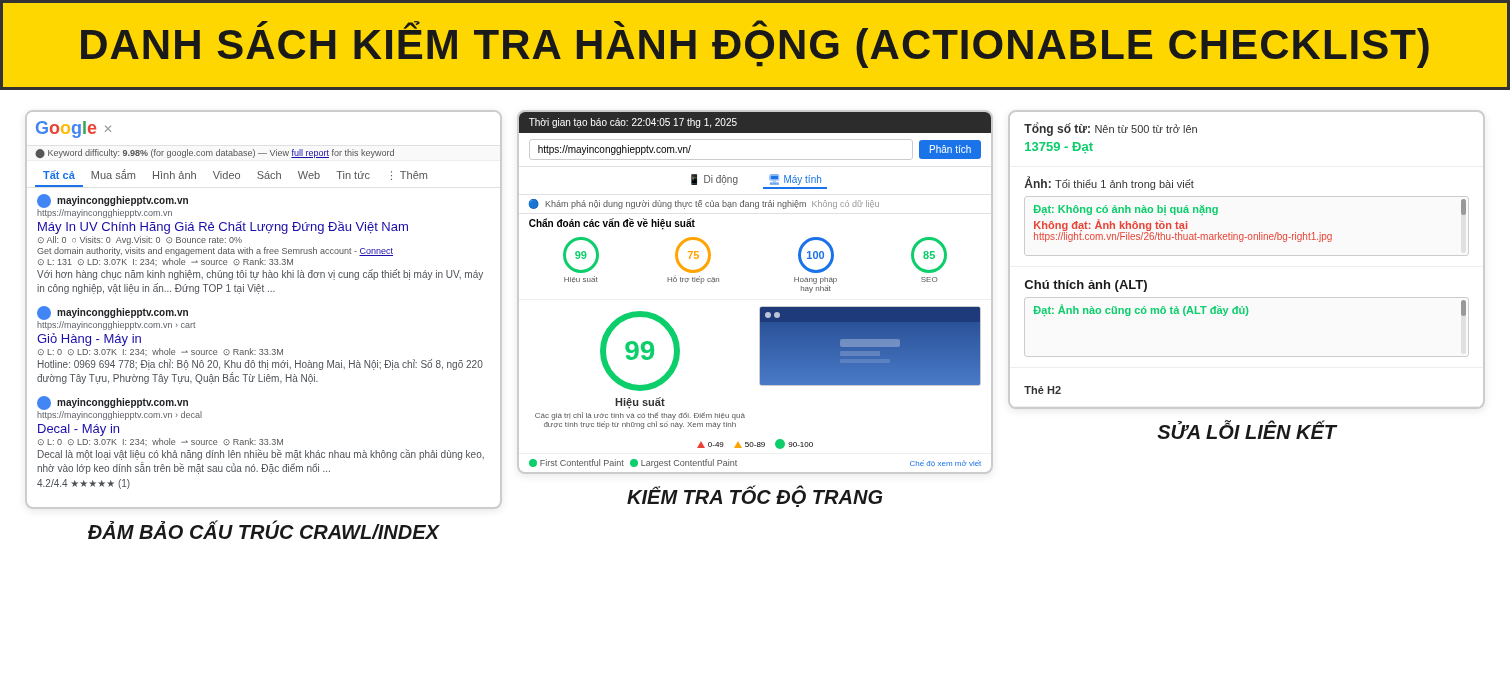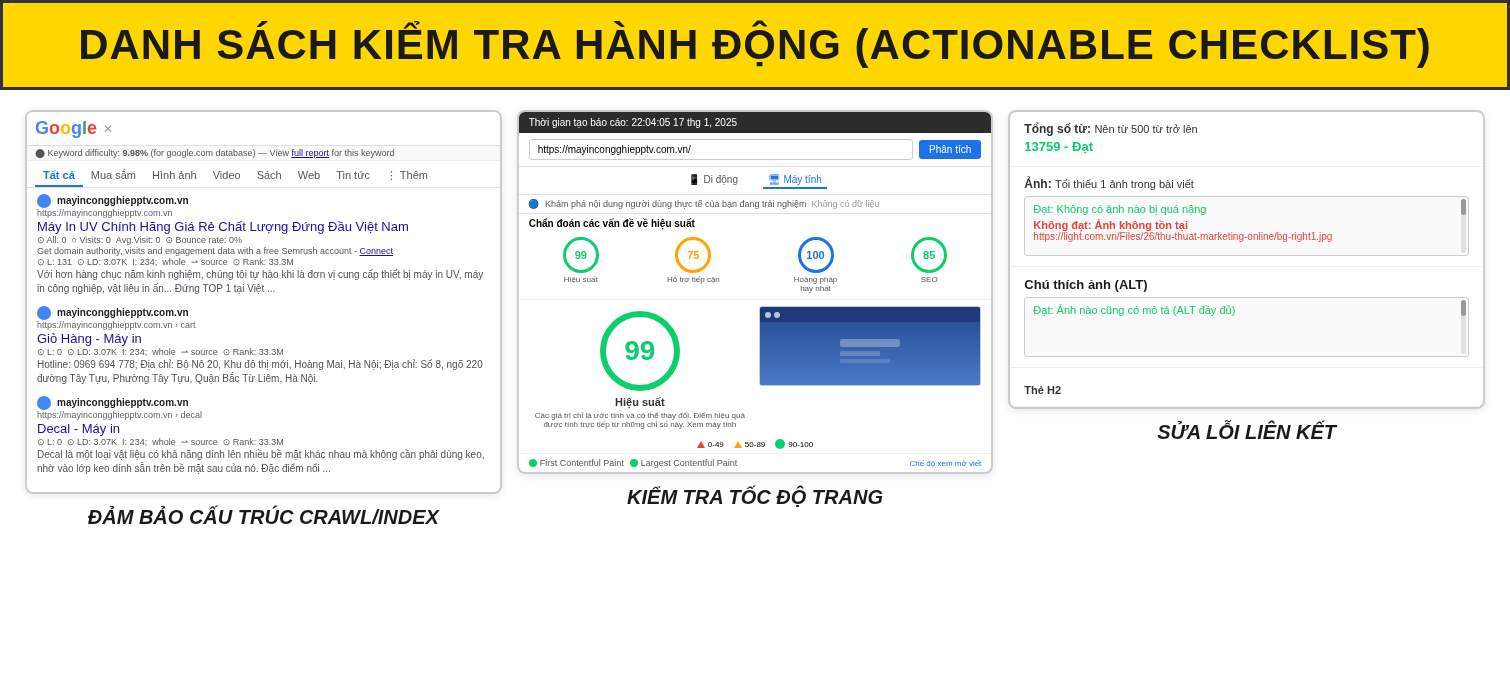--- a/index.html
+++ b/index.html
@@ -421,21 +421,21 @@
       margin-bottom: 3px;
     }
     .seo-value {
       font-size: 13px;
       font-weight: bold;
       color: #0cce6b;
       margin-bottom: 2px;
     }
     .seo-status-green {
       color: #0cce6b;
-      font-weight: normal;
+      font-weight: bold;
       font-size: 11px;
     }
     .seo-status-red {
       color: #EA4335;
       font-weight: bold;
       font-size: 11px;
     }
     .seo-url-red {
       color: #EA4335;
       font-size: 10px;
@@ -542,20 +542,21 @@
 
           <div class="result-item">
             <div>
               <span class="result-favicon" style="background:#4285F4;"></span>
               <span class="result-domain">mayincongghiepptv.com.vn</span>
             </div>
             <span class="result-url">https://mayincongghiepptv.com.vn › decal</span>
             <a class="result-title">Decal - Máy in</a>
             <div class="result-stats-row">⊙ L: 0 &nbsp;⊙ LD: 3.07K &nbsp;I: 234; &nbsp;whole &nbsp;⇀ source &nbsp;⊙ Rank: 33.3M</div>
             <div class="result-snippet">Decal là một loại vật liệu có khả năng dính lên nhiều bề mặt khác nhau mà không cần phải dùng keo, nhờ vào lớp keo dính sẵn trên bề mặt sau của nó. Đặc điểm nổi ...</div>
+            <div class="result-snippet">4.2/4.4 ★★★★★ (1)</div>
           </div>
         </div>
       </div>
       <div class="col-label">ĐẢM BẢO CẤU TRÚC CRAWL/INDEX</div>
     </div>
 
     <div class="column">
       <div class="panel speed-panel">
 
         <div class="speed-header">

